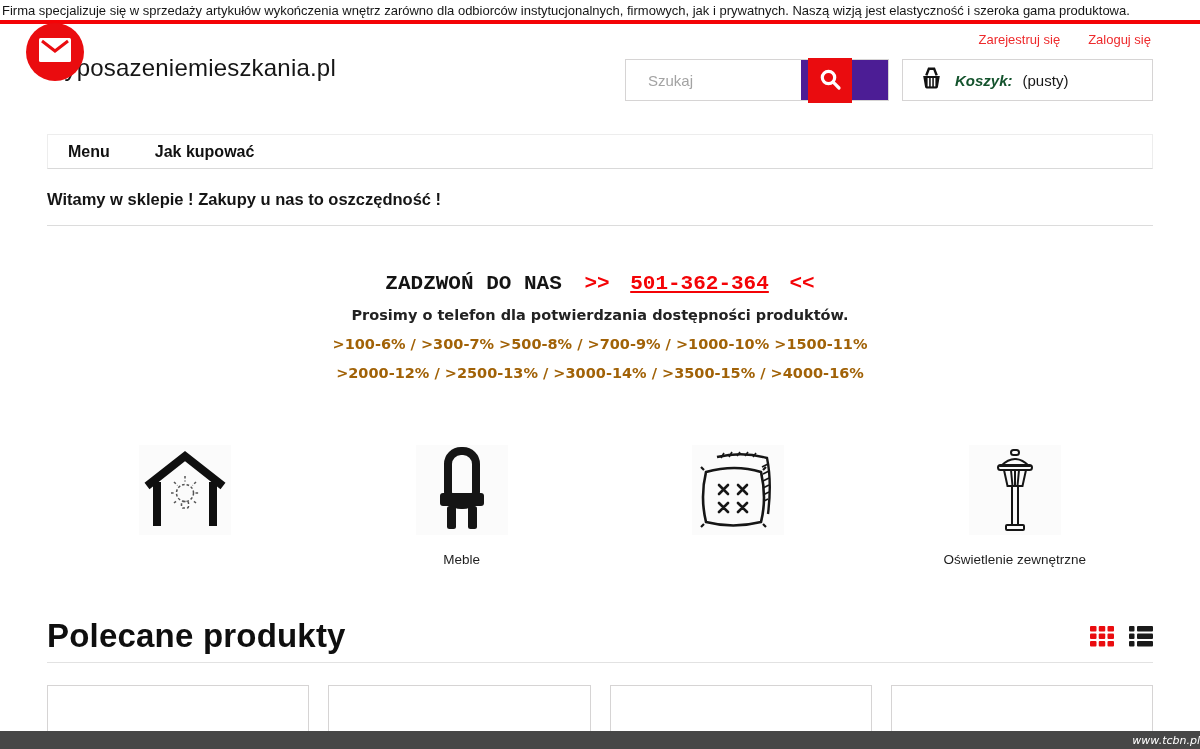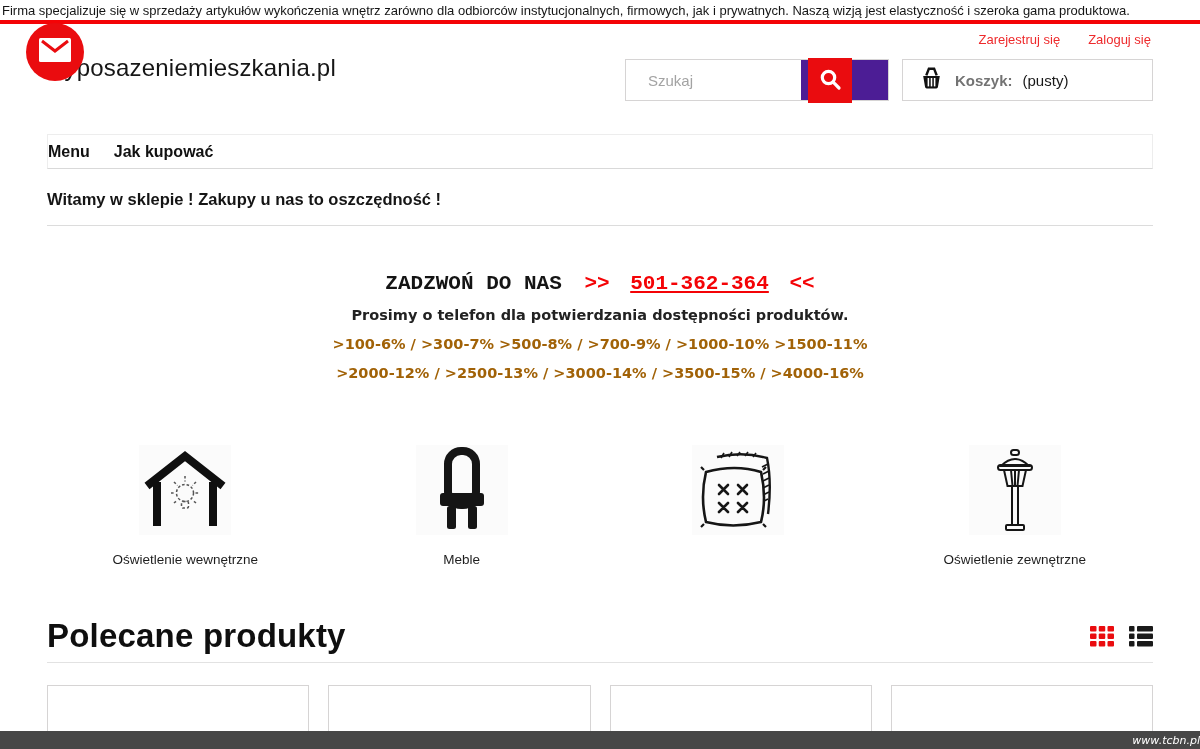--- a/index.html
+++ b/index.html
@@ -59,27 +59,27 @@
     position:absolute;left:182px;top:-2px;width:44px;height:45px;
     background:var(--accent-red);border:none;cursor:pointer;
     display:flex;align-items:center;justify-content:center;
   }
   .cart-box{
     position:absolute;left:902px;top:35px;width:251px;height:42px;
     border:1px solid var(--border-gray);
     display:flex;align-items:center;padding-left:15px;gap:10px;
     cursor:pointer;font-size:15px;
   }
-  .cart-label{font-weight:700;color:#737373;}
+  .cart-label{font-weight:700;color:#14532d;font-style:italic;}
   .cart-status{color:#181818;}
   
   .menu-bar{
     margin:0 47px;height:35px;
     border:1px solid #ededed;border-bottom:1px solid #d9d9d9;
-    display:flex;align-items:center;gap:24px;
+    display:flex;align-items:center;gap:45px;padding-left:20px;
   }
   .menu-item{font-size:16px;font-weight:700;color:#111;cursor:pointer;}
   
   .welcome{
     margin:0 47px;padding:21px 0 16px 0;
     font-size:16.5px;font-weight:700;color:#151515;
     border-bottom:1px solid #dcdcdc;
   }
   
   .promo{text-align:center;font-family:"DejaVu Sans","Liberation Sans",sans-serif;}
@@ -203,21 +203,20 @@
           <line x1="45" y1="31" x2="45" y2="36.5"></line>
           <line x1="34" y1="37" x2="37.5" y2="40.5"></line>
           <line x1="56" y1="37" x2="52.5" y2="40.5"></line>
           <line x1="31" y1="48" x2="34.5" y2="48"></line>
           <line x1="55.5" y1="48" x2="59" y2="48"></line>
           <line x1="34" y1="58" x2="37" y2="55.5"></line>
           <line x1="56" y1="58" x2="53" y2="55.5"></line>
         </g>
       </svg>
     </div>
-    <span class="category-label">Oświetlenie wewnętrzne</span>
   </div>
 
   <div class="category">
     <div class="icon-box">
       <svg width="90" height="90" viewBox="0 0 90 90">
         <rect x="31" y="6" width="28" height="54" rx="13" fill="none" stroke="#151515" stroke-width="8"></rect>
         <rect x="23" y="48" width="44" height="13" rx="3" fill="#151515"></rect>
         <rect x="30" y="61" width="9" height="23" rx="2.5" fill="#151515"></rect>
         <rect x="51" y="61" width="9" height="23" rx="2.5" fill="#151515"></rect>
       </svg>

